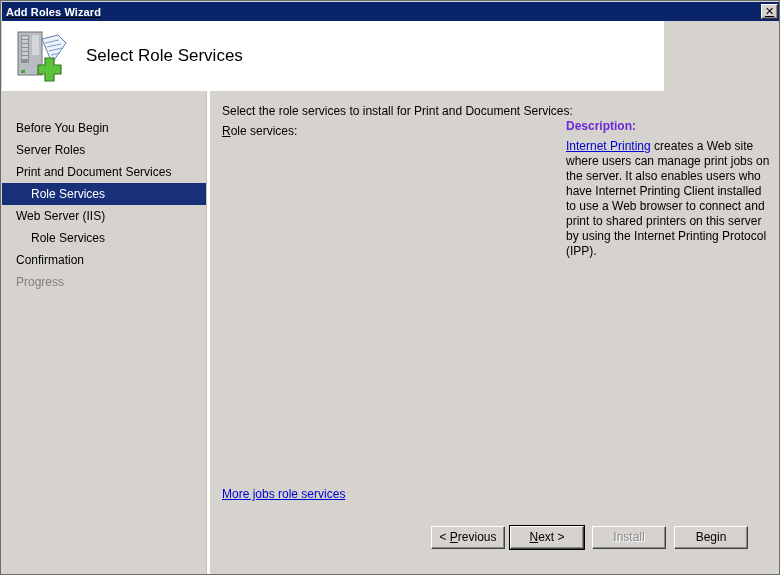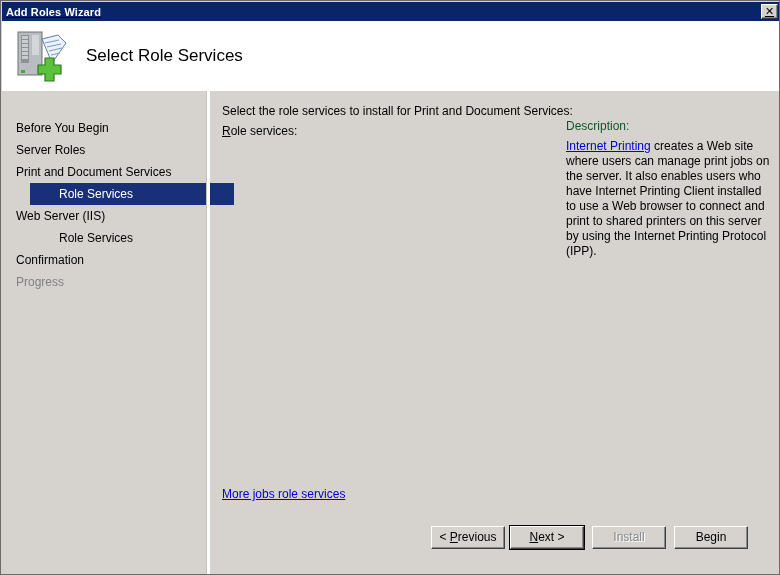--- a/index.html
+++ b/index.html
@@ -56,21 +56,21 @@
     color: #000000;
     font-family: "Liberation Sans", sans-serif;
     cursor: default;
     box-sizing: border-box;
   }
 
   
   .header {
     position: absolute;
     left: 1px; top: 20px;
-    width: 778px;
+    width: 662px;
     height: 70px;
     background: #ffffff;
     display: flex;
     align-items: center;
     box-sizing: border-box;
   }
   .header-icon {
     width: 58px;
     height: 54px;
     margin-left: 10px;
@@ -115,21 +115,20 @@
     height: 22px;
     line-height: 22px;
     font-size: 12px;
     color: #000000;
     padding-left: 14px;
     white-space: nowrap;
     cursor: default;
   }
   .nav-item.sub {
     padding-left: 29px;
-    margin-left: 28px;
   }
   .nav-item.selected {
     background: #18307a;
     color: #ffffff;
     width: 204px;
     box-sizing: border-box;
   }
   .nav-item.disabled {
     color: #808080;
   }
@@ -227,22 +226,23 @@
   }
 
   
   .desc-panel {
     position: absolute;
     left: 356px; top: 28px;
     width: 204px;
   }
   .desc-title {
     font-size: 12px;
-    color: #14532d;
+    color: #6d28d9;
     margin-bottom: 6px;
+    font-weight: bold;
   }
   .desc-body {
     font-size: 12px;
     color: #000000;
     line-height: 15px;
   }
   .desc-link {
     color: #0000d4;
     text-decoration: underline;
     cursor: pointer;

